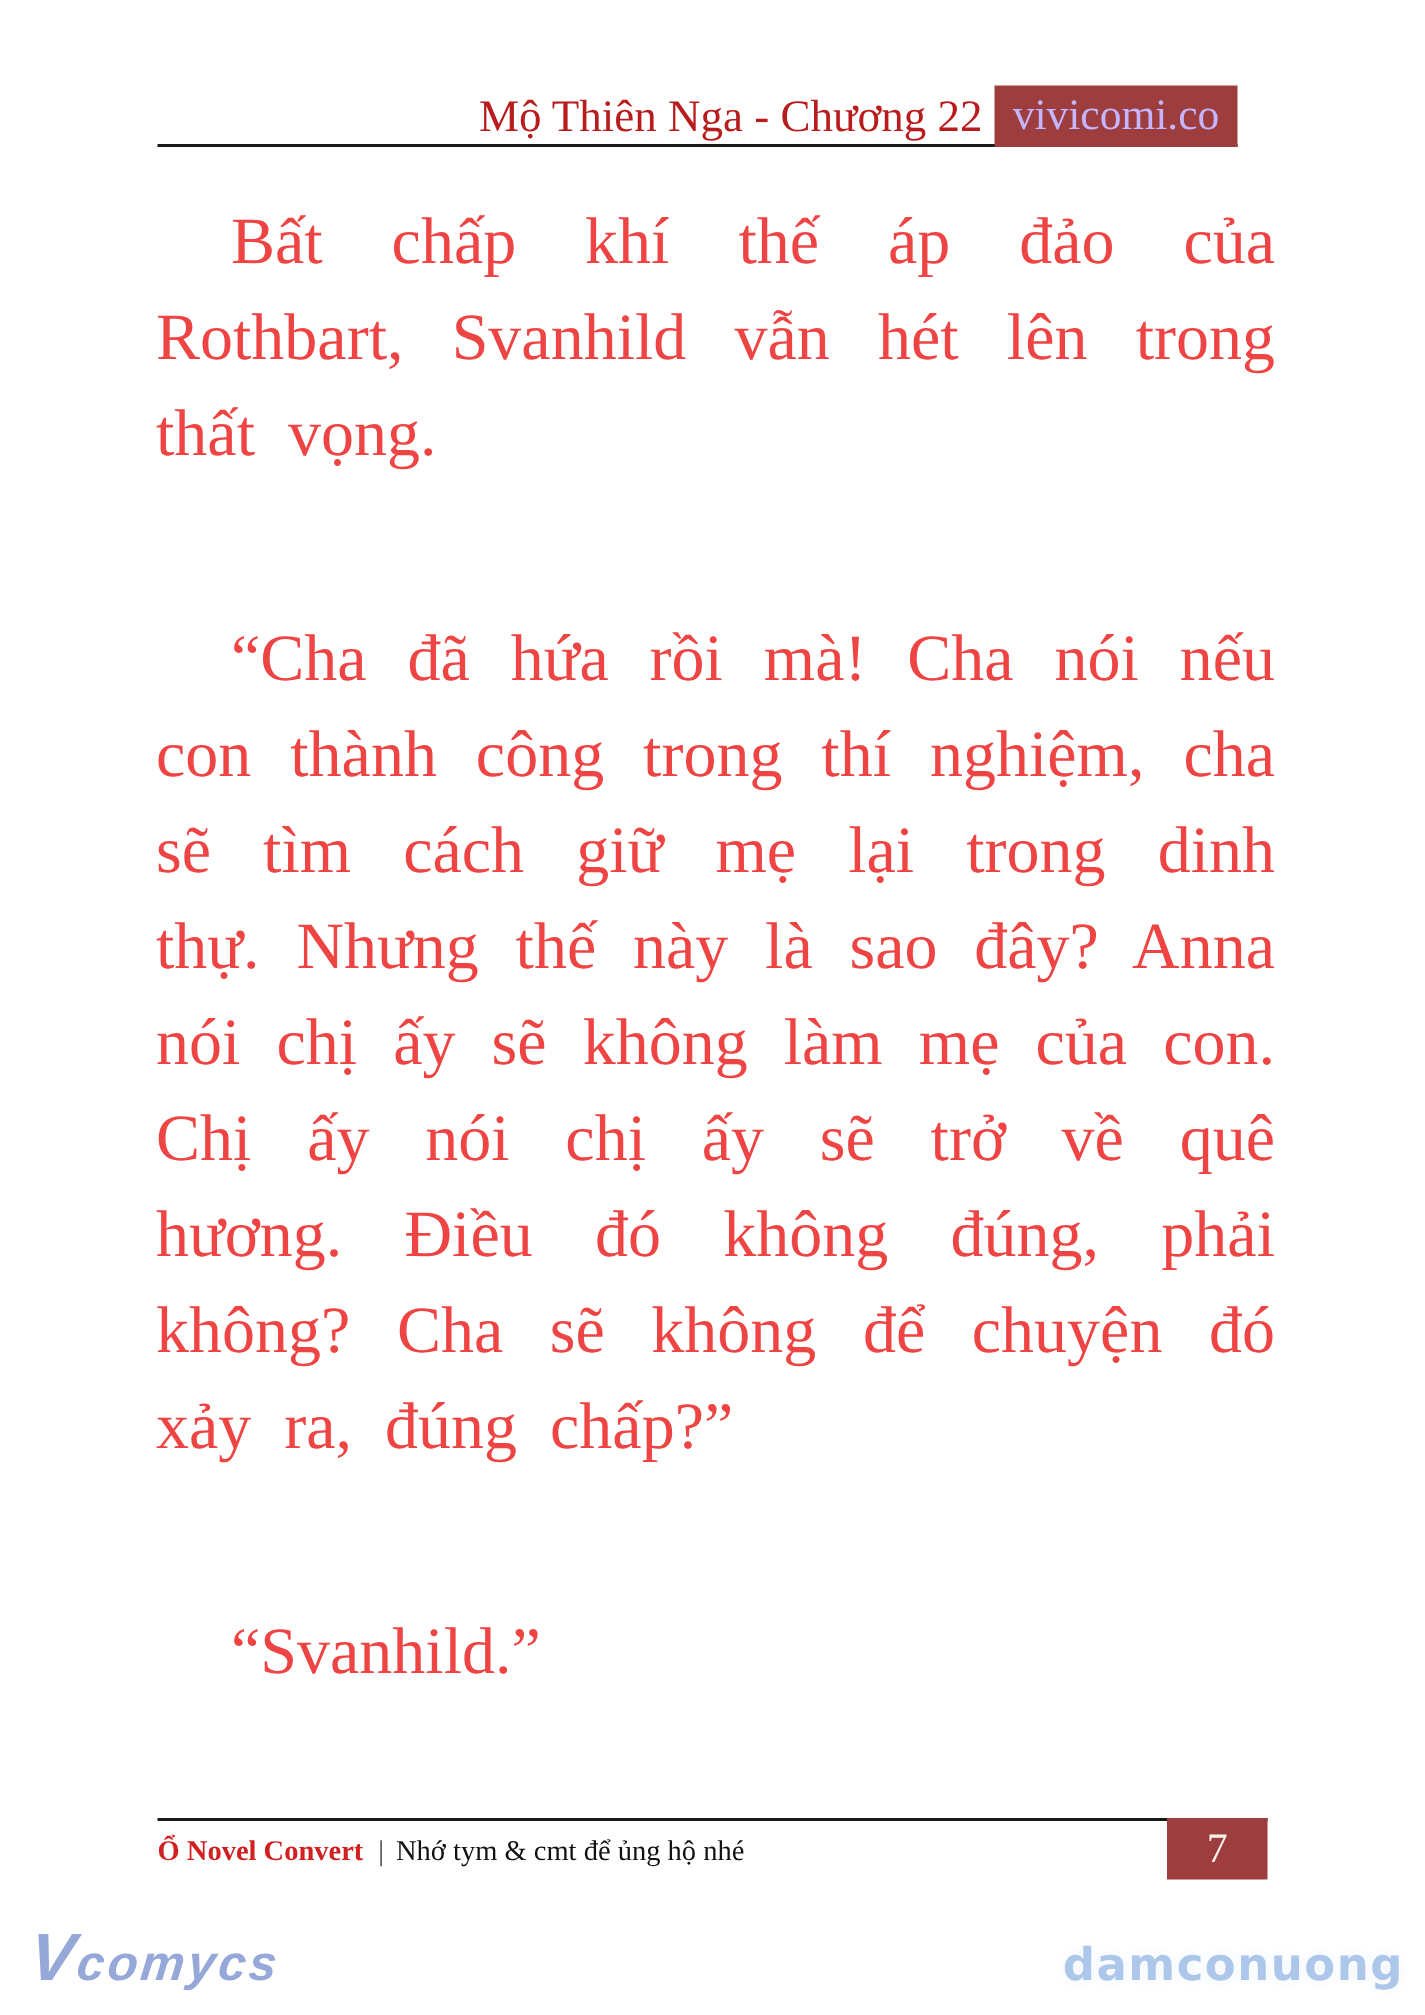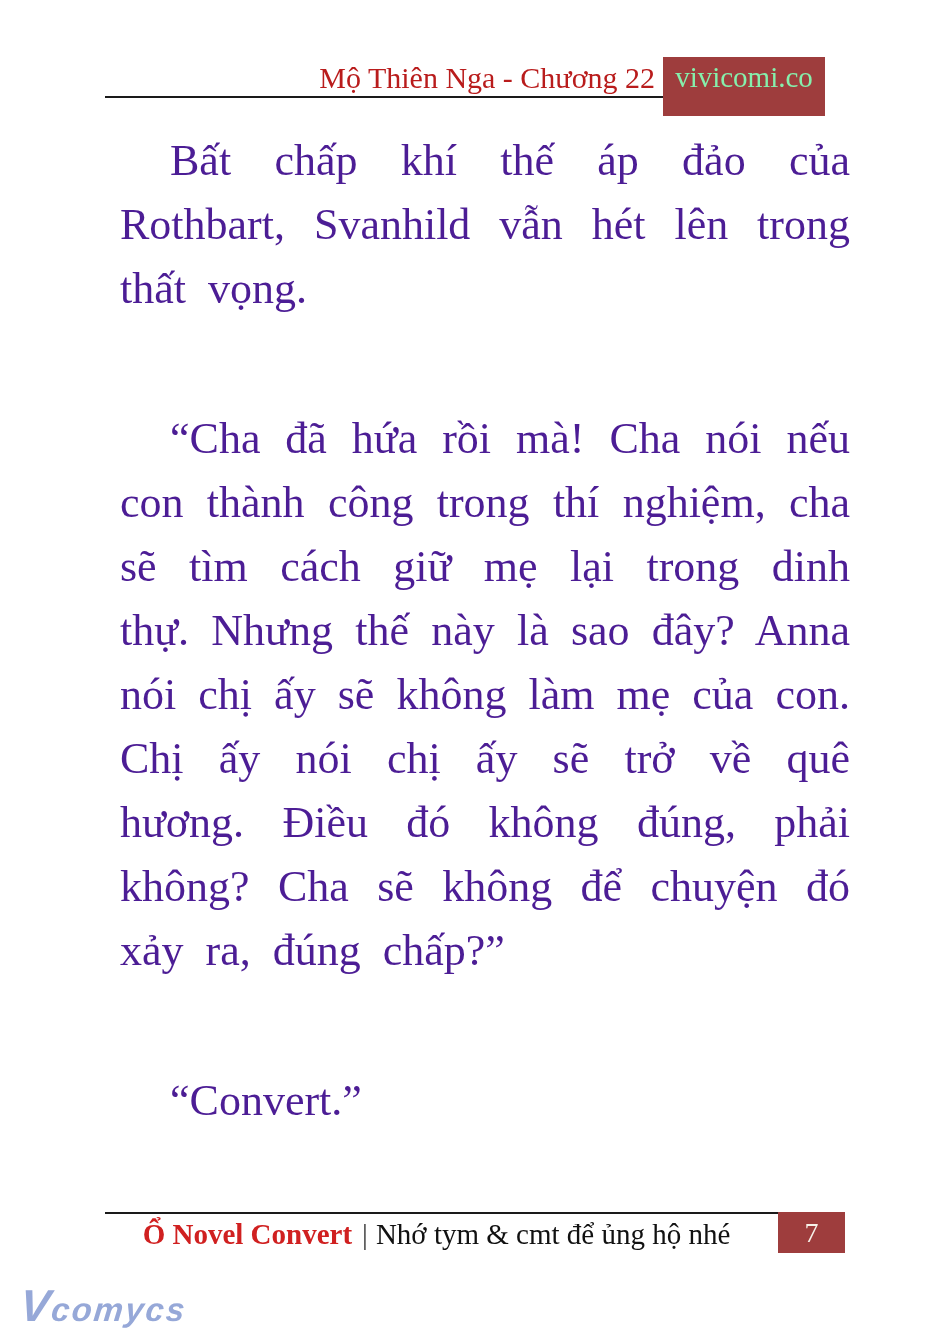--- a/index.html
+++ b/index.html
@@ -27,59 +27,59 @@
   }
   .header-rule {
     position: absolute;
     left: 105px; top: 96px;
     width: 720px; height: 2px;
     background: #1a1a1a;
   }
   .header-badge {
     position: absolute;
     left: 663px; top: 57px;
-    width: 162px; height: 59px;
+    width: 162px; height: 41px;
     background: #9e3d3d;
-    color: #86efac;
+    color: #c4b5fd;
     font-size: 29px;
     line-height: 41px;
     text-align: center;
     z-index: 2;
   }
 
   
   .body-text {
     position: absolute;
     left: 104px; top: 129px;
     width: 746px;
   }
   .body-text p {
     font-size: 44px;
     line-height: 64px;
     text-align: justify;
     text-indent: 50px;
     word-spacing: 0.25em;
-    margin: 0 0 86px 16px;
-    color: #4c1d95;
+    margin: 0 0 86px 0;
+    color: #ef4444;
   }
   .body-text p:last-child { margin-bottom: 0; }
 
   
   .footer-rule {
     position: absolute;
     left: 105px; top: 1212px;
     width: 740px; height: 2px;
     background: #1a1a1a;
   }
   .footer-credit {
     position: absolute;
     left: 105px; top: 1214px;
     width: 663px;
-    text-align: center;
-    font-size: 29px;
+    text-align: left;
+    font-size: 19px;
     line-height: 41px;
     white-space: nowrap;
     color: #111111;
   }
   .footer-brand {
     color: #d02020;
     font-weight: bold;
   }
   .footer-sep {
     color: #3a3a3a;
@@ -134,27 +134,28 @@
 
   <div class="header-title">Mộ Thiên Nga - Chương 22</div>
 
   <div class="header-rule"></div>
 
   <div class="header-badge">vivicomi.co</div>
 
   <div class="body-text">
     <p>Bất chấp khí thế áp đảo của Rothbart, Svanhild vẫn hét lên trong thất vọng.</p>
     <p>“Cha đã hứa rồi mà! Cha nói nếu con thành công trong thí nghiệm, cha sẽ tìm cách giữ mẹ lại trong dinh thự. Nhưng thế này là sao đây? Anna nói chị ấy sẽ không làm mẹ của con. Chị ấy nói chị ấy sẽ trở về quê hương. Điều đó không đúng, phải không? Cha sẽ không để chuyện đó xảy ra, đúng chấp?”</p>
-    <p>“Convert.”</p>
+    <p>“Svanhild.”</p>
   </div>
 
   <div class="footer-rule"></div>
 
   <div class="footer-credit">
     <span class="footer-brand">Ổ Novel Convert</span><span class="footer-sep">|</span><span>Nhớ tym &amp; cmt để ủng hộ nhé</span>
   </div>
 
   <div class="footer-page-badge">7</div>
 
   <div class="wm-left">Vcomycs</div>
 
+  <div class="wm-right">damconuong</div>
 
 </div>
 
 </body></html>

